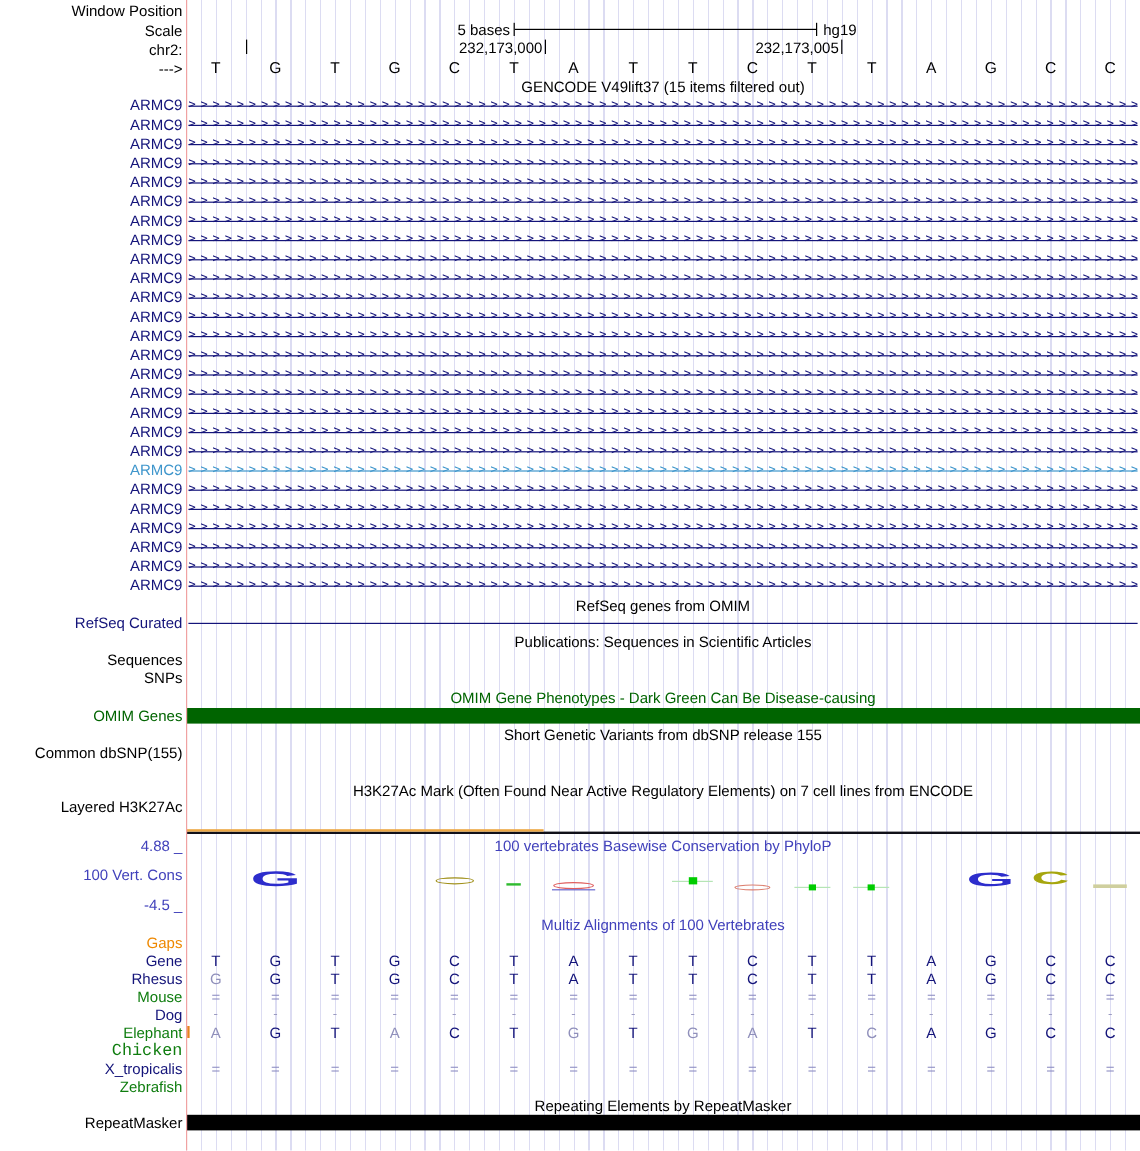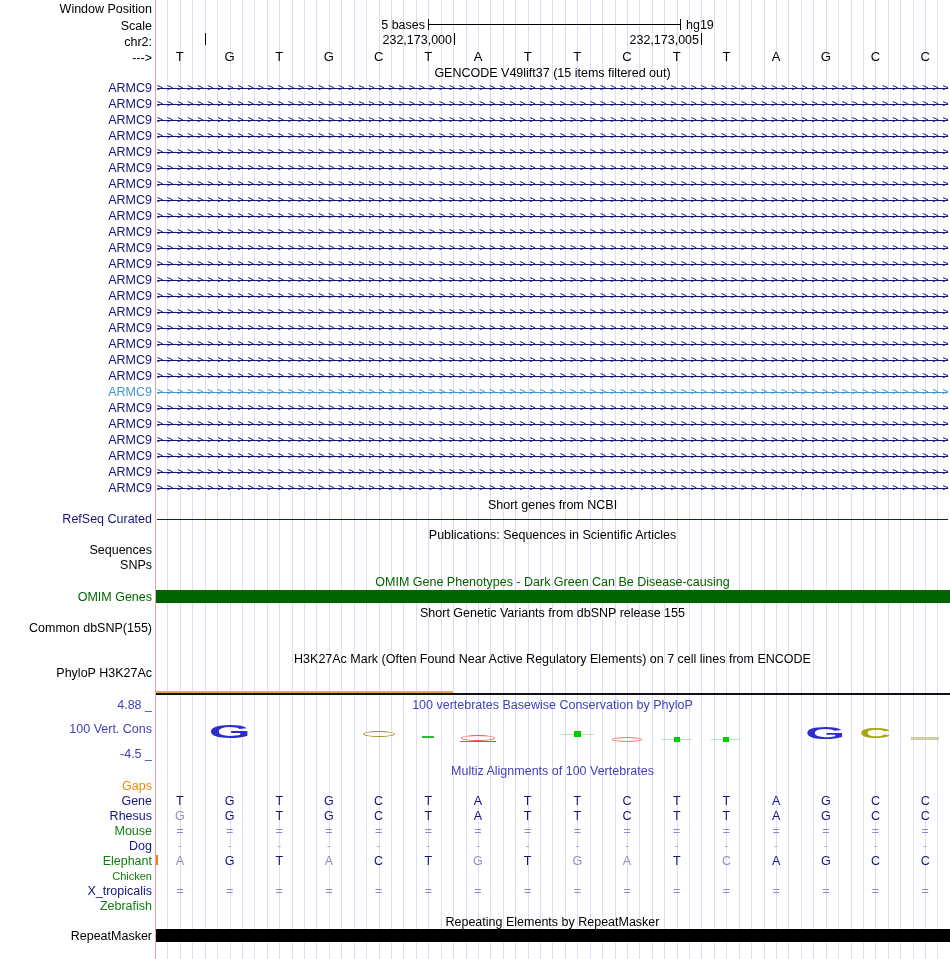--- a/index.html
+++ b/index.html
@@ -123,37 +123,37 @@
       <div style="position: absolute; right: 798px; top: 433px; width: 120px; text-align: right; font-size: 12.5px; line-height: 15px; color: rgb(20, 20, 122);">ARMC9</div>
       <div style="position: absolute; left: 157px; top: 432px; width: 791px; height: 16px; overflow: hidden; color: rgb(20, 20, 122); white-space: nowrap; font-family: &quot;DejaVu Sans Mono&quot;, monospace; font-size: 10px; letter-spacing: 4.05px; line-height: 16px; background-image: linear-gradient(currentcolor, currentcolor); background-repeat: no-repeat; background-size: 100% 1px; background-position: 0px 8px;">&gt;&gt;&gt;&gt;&gt;&gt;&gt;&gt;&gt;&gt;&gt;&gt;&gt;&gt;&gt;&gt;&gt;&gt;&gt;&gt;&gt;&gt;&gt;&gt;&gt;&gt;&gt;&gt;&gt;&gt;&gt;&gt;&gt;&gt;&gt;&gt;&gt;&gt;&gt;&gt;&gt;&gt;&gt;&gt;&gt;&gt;&gt;&gt;&gt;&gt;&gt;&gt;&gt;&gt;&gt;&gt;&gt;&gt;&gt;&gt;&gt;&gt;&gt;&gt;&gt;&gt;&gt;&gt;&gt;&gt;&gt;&gt;&gt;&gt;&gt;&gt;&gt;&gt;&gt;&gt;</div>
       <div style="position: absolute; right: 798px; top: 449px; width: 120px; text-align: right; font-size: 12.5px; line-height: 15px; color: rgb(20, 20, 122);">ARMC9</div>
       <div style="position: absolute; left: 157px; top: 448px; width: 791px; height: 16px; overflow: hidden; color: rgb(20, 20, 122); white-space: nowrap; font-family: &quot;DejaVu Sans Mono&quot;, monospace; font-size: 10px; letter-spacing: 4.05px; line-height: 16px; background-image: linear-gradient(currentcolor, currentcolor); background-repeat: no-repeat; background-size: 100% 1px; background-position: 0px 8px;">&gt;&gt;&gt;&gt;&gt;&gt;&gt;&gt;&gt;&gt;&gt;&gt;&gt;&gt;&gt;&gt;&gt;&gt;&gt;&gt;&gt;&gt;&gt;&gt;&gt;&gt;&gt;&gt;&gt;&gt;&gt;&gt;&gt;&gt;&gt;&gt;&gt;&gt;&gt;&gt;&gt;&gt;&gt;&gt;&gt;&gt;&gt;&gt;&gt;&gt;&gt;&gt;&gt;&gt;&gt;&gt;&gt;&gt;&gt;&gt;&gt;&gt;&gt;&gt;&gt;&gt;&gt;&gt;&gt;&gt;&gt;&gt;&gt;&gt;&gt;&gt;&gt;&gt;&gt;&gt;</div>
       <div style="position: absolute; right: 798px; top: 465px; width: 120px; text-align: right; font-size: 12.5px; line-height: 15px; color: rgb(20, 20, 122);">ARMC9</div>
       <div style="position: absolute; left: 157px; top: 464px; width: 791px; height: 16px; overflow: hidden; color: rgb(20, 20, 122); white-space: nowrap; font-family: &quot;DejaVu Sans Mono&quot;, monospace; font-size: 10px; letter-spacing: 4.05px; line-height: 16px; background-image: linear-gradient(currentcolor, currentcolor); background-repeat: no-repeat; background-size: 100% 1px; background-position: 0px 8px;">&gt;&gt;&gt;&gt;&gt;&gt;&gt;&gt;&gt;&gt;&gt;&gt;&gt;&gt;&gt;&gt;&gt;&gt;&gt;&gt;&gt;&gt;&gt;&gt;&gt;&gt;&gt;&gt;&gt;&gt;&gt;&gt;&gt;&gt;&gt;&gt;&gt;&gt;&gt;&gt;&gt;&gt;&gt;&gt;&gt;&gt;&gt;&gt;&gt;&gt;&gt;&gt;&gt;&gt;&gt;&gt;&gt;&gt;&gt;&gt;&gt;&gt;&gt;&gt;&gt;&gt;&gt;&gt;&gt;&gt;&gt;&gt;&gt;&gt;&gt;&gt;&gt;&gt;&gt;&gt;</div>
       <div style="position: absolute; right: 798px; top: 481px; width: 120px; text-align: right; font-size: 12.5px; line-height: 15px; color: rgb(20, 20, 122);">ARMC9</div>
       <div style="position: absolute; left: 157px; top: 480px; width: 791px; height: 16px; overflow: hidden; color: rgb(20, 20, 122); white-space: nowrap; font-family: &quot;DejaVu Sans Mono&quot;, monospace; font-size: 10px; letter-spacing: 4.05px; line-height: 16px; background-image: linear-gradient(currentcolor, currentcolor); background-repeat: no-repeat; background-size: 100% 1px; background-position: 0px 8px;">&gt;&gt;&gt;&gt;&gt;&gt;&gt;&gt;&gt;&gt;&gt;&gt;&gt;&gt;&gt;&gt;&gt;&gt;&gt;&gt;&gt;&gt;&gt;&gt;&gt;&gt;&gt;&gt;&gt;&gt;&gt;&gt;&gt;&gt;&gt;&gt;&gt;&gt;&gt;&gt;&gt;&gt;&gt;&gt;&gt;&gt;&gt;&gt;&gt;&gt;&gt;&gt;&gt;&gt;&gt;&gt;&gt;&gt;&gt;&gt;&gt;&gt;&gt;&gt;&gt;&gt;&gt;&gt;&gt;&gt;&gt;&gt;&gt;&gt;&gt;&gt;&gt;&gt;&gt;&gt;</div>
     </div>
 
-  <div class="ctitle" style="top:498px">Short genes from NCBI</div>
+  <div class="ctitle" style="top:498px">RefSeq genes from OMIM</div>
   <div class="glabel navy" style="top:512px">RefSeq Curated</div>
   <div class="hbar" style="left:157px;top:519px;width:791px;height:1px;background:#14147a"></div>
 
   <div class="ctitle" style="top:528px">Publications: Sequences in Scientific Articles</div>
   <div class="glabel" style="top:543px">Sequences</div>
   <div class="glabel" style="top:558px">SNPs</div>
 
   <div class="ctitle omim-green" style="top:575px">OMIM Gene Phenotypes - Dark Green Can Be Disease-causing</div>
   <div class="glabel omim-green" style="top:590px">OMIM Genes</div>
   <div class="hbar" style="left:155px;top:590px;width:795px;height:13px;background:#006400"></div>
 
   <div class="ctitle" style="top:606px">Short Genetic Variants from dbSNP release 155</div>
   <div class="glabel" style="top:621px">Common dbSNP(155)</div>
 
   <div class="ctitle" style="top:652px">H3K27Ac Mark (Often Found Near Active Regulatory Elements) on 7 cell lines from ENCODE</div>
-  <div class="glabel" style="top:666px">PhyloP H3K27Ac</div>
+  <div class="glabel" style="top:666px">Layered H3K27Ac</div>
   <div class="hbar" style="left:155px;top:693px;width:795px;height:2px;background:#101018"></div>
   <div class="hbar" style="left:155px;top:691px;width:298px;height:2px;background:#eda742"></div>
 
   <div class="glabel cons-blue" style="top:698px">4.88 _</div>
   <div class="ctitle cons-blue" style="top:698px">100 vertebrates Basewise Conservation by PhyloP</div>
   <div class="glabel cons-blue" style="top:722px">100 Vert. Cons</div>
   <div class="glabel cons-blue" style="top:747px">-4.5 _</div>
   <div id="cons-marks">
       <div style="position: absolute; left: 208.531px; top: 726px; width: 42px; height: 13px; display: flex; align-items: center; justify-content: center; color: rgb(45, 45, 204); font-weight: bold; overflow: visible;">
         <span style="display: block; font-size: 17.55px; line-height: 13px; transform: scaleX(3.08);">G</span>
@@ -259,21 +259,21 @@
       <div style="position: absolute; left: 453.125px; top: 854px; width: 49.6875px; text-align: center; font-size: 12.5px; line-height: 15px; color: rgb(144, 144, 187);">G</div>
       <div style="position: absolute; left: 502.812px; top: 854px; width: 49.6875px; text-align: center; font-size: 12.5px; line-height: 15px; color: rgb(20, 20, 122);">T</div>
       <div style="position: absolute; left: 552.5px; top: 854px; width: 49.6875px; text-align: center; font-size: 12.5px; line-height: 15px; color: rgb(144, 144, 187);">G</div>
       <div style="position: absolute; left: 602.188px; top: 854px; width: 49.6875px; text-align: center; font-size: 12.5px; line-height: 15px; color: rgb(144, 144, 187);">A</div>
       <div style="position: absolute; left: 651.875px; top: 854px; width: 49.6875px; text-align: center; font-size: 12.5px; line-height: 15px; color: rgb(20, 20, 122);">T</div>
       <div style="position: absolute; left: 701.562px; top: 854px; width: 49.6875px; text-align: center; font-size: 12.5px; line-height: 15px; color: rgb(144, 144, 187);">C</div>
       <div style="position: absolute; left: 751.25px; top: 854px; width: 49.6875px; text-align: center; font-size: 12.5px; line-height: 15px; color: rgb(20, 20, 122);">A</div>
       <div style="position: absolute; left: 800.938px; top: 854px; width: 49.6875px; text-align: center; font-size: 12.5px; line-height: 15px; color: rgb(20, 20, 122);">G</div>
       <div style="position: absolute; left: 850.625px; top: 854px; width: 49.6875px; text-align: center; font-size: 12.5px; line-height: 15px; color: rgb(20, 20, 122);">C</div>
       <div style="position: absolute; left: 900.312px; top: 854px; width: 49.6875px; text-align: center; font-size: 12.5px; line-height: 15px; color: rgb(20, 20, 122);">C</div>
-      <div style="position: absolute; right: 798px; top: 869px; width: 150px; text-align: right; font-size: 11px; line-height: 15px; color: rgb(15, 125, 15);">Chicken</div>
+      <div style="position: absolute; right: 798px; top: 869px; width: 150px; text-align: right; font-size: 14px; line-height: 15px; color: rgb(15, 125, 15); font-family: Liberation Mono, monospace;">Chicken</div>
       <div style="position: absolute; right: 798px; top: 884px; width: 150px; text-align: right; font-size: 12.5px; line-height: 15px; color: rgb(20, 20, 122);">X_tropicalis</div>
       <div style="position: absolute; left: 155px; top: 884px; width: 49.6875px; text-align: center; font-size: 12.5px; line-height: 15px; color: rgb(138, 138, 192);">=</div>
       <div style="position: absolute; left: 204.688px; top: 884px; width: 49.6875px; text-align: center; font-size: 12.5px; line-height: 15px; color: rgb(138, 138, 192);">=</div>
       <div style="position: absolute; left: 254.375px; top: 884px; width: 49.6875px; text-align: center; font-size: 12.5px; line-height: 15px; color: rgb(138, 138, 192);">=</div>
       <div style="position: absolute; left: 304.062px; top: 884px; width: 49.6875px; text-align: center; font-size: 12.5px; line-height: 15px; color: rgb(138, 138, 192);">=</div>
       <div style="position: absolute; left: 353.75px; top: 884px; width: 49.6875px; text-align: center; font-size: 12.5px; line-height: 15px; color: rgb(138, 138, 192);">=</div>
       <div style="position: absolute; left: 403.438px; top: 884px; width: 49.6875px; text-align: center; font-size: 12.5px; line-height: 15px; color: rgb(138, 138, 192);">=</div>
       <div style="position: absolute; left: 453.125px; top: 884px; width: 49.6875px; text-align: center; font-size: 12.5px; line-height: 15px; color: rgb(138, 138, 192);">=</div>
       <div style="position: absolute; left: 502.812px; top: 884px; width: 49.6875px; text-align: center; font-size: 12.5px; line-height: 15px; color: rgb(138, 138, 192);">=</div>
       <div style="position: absolute; left: 552.5px; top: 884px; width: 49.6875px; text-align: center; font-size: 12.5px; line-height: 15px; color: rgb(138, 138, 192);">=</div>

